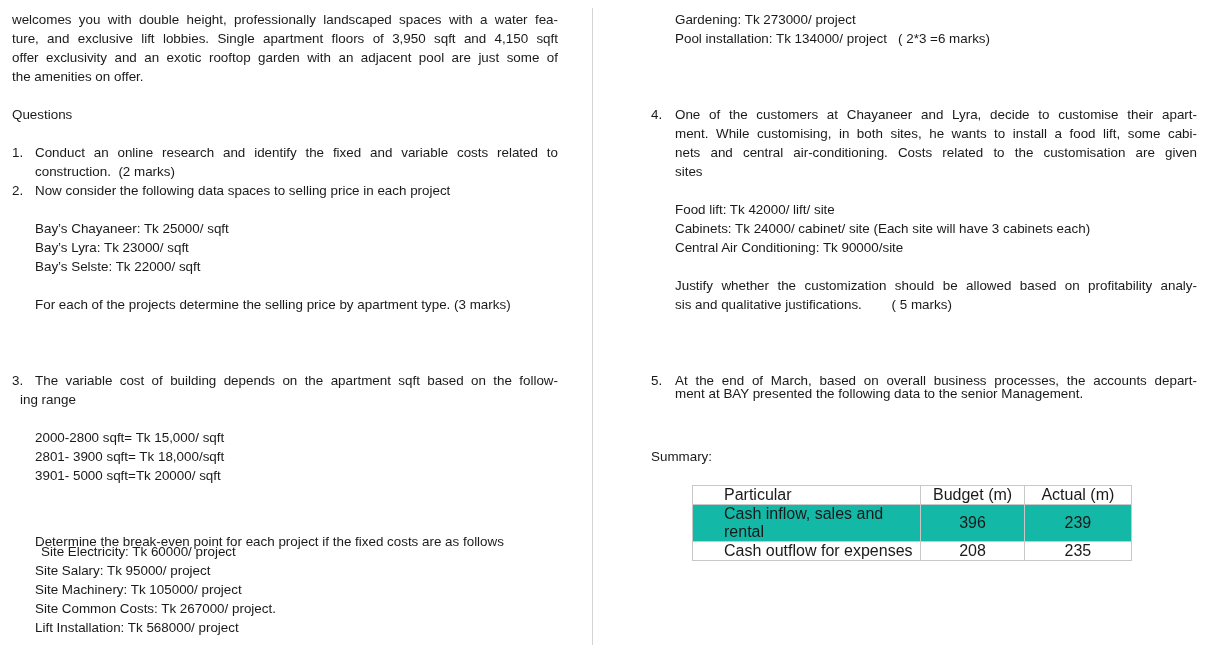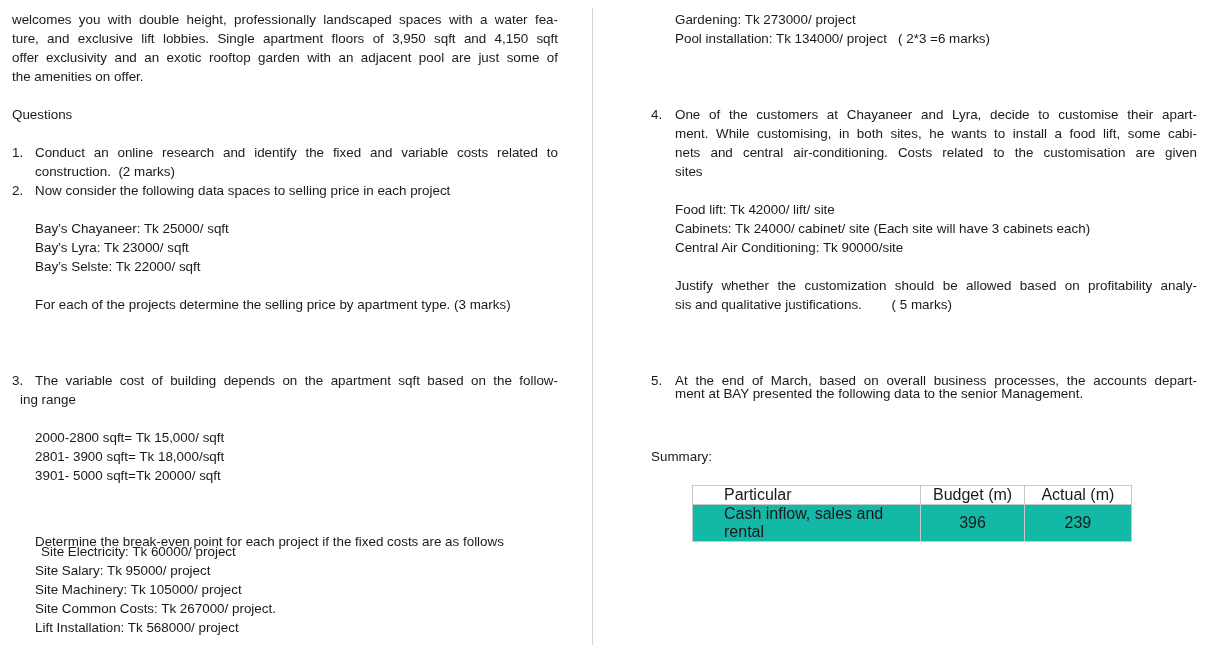--- a/index.html
+++ b/index.html
@@ -102,14 +102,19 @@
       <tr>
     <td class="c0">Particular</td>
     <td class="c1">Budget (m)</td>
     <td class="c2">Actual (m)</td>
   </tr>
   <tr class="shade">
     <td class="c0">Cash inflow, sales and rental</td>
     <td class="c1">396</td>
     <td class="c2">239</td>
   </tr>
+  <tr>
+    <td class="c0">Cash outflow for expenses</td>
+    <td class="c1">208</td>
+    <td class="c2">235</td>
+  </tr>
 </tbody>
   </table>
 
 </body></html>

